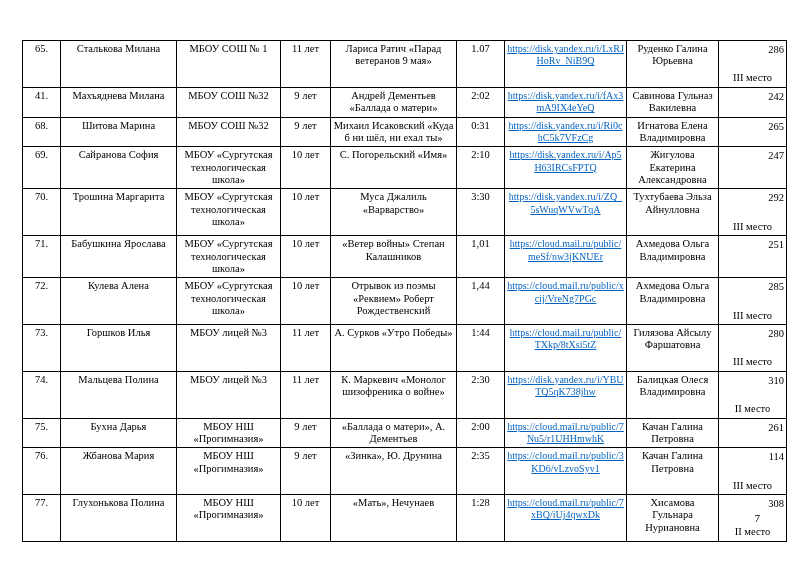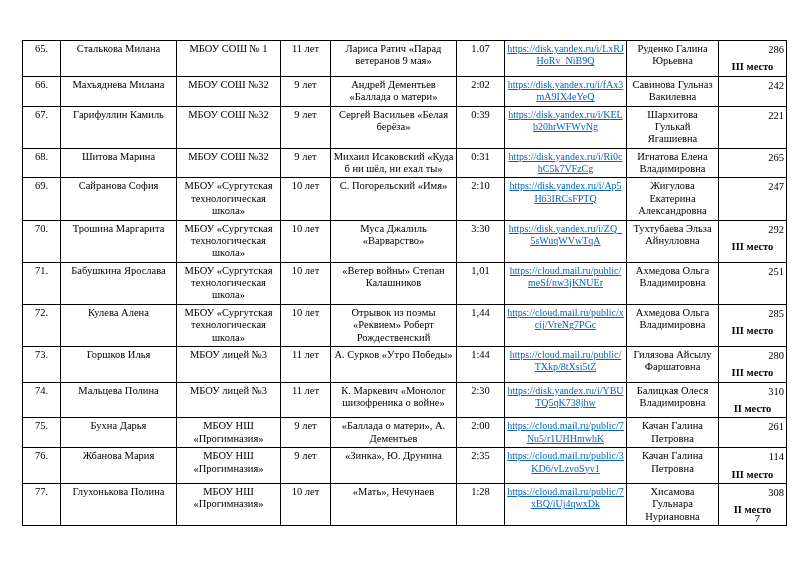--- a/index.html
+++ b/index.html
@@ -33,21 +33,21 @@
   }
   td.col-num { vertical-align: top; }
   td.col-link a {
     color: var(--link-color, #0563C1);
     text-decoration: underline;
     font-size: 10px;
     word-break: break-all;
     cursor: pointer;
   }
   td.col-score .score-val { margin-top: 1px; text-align: right; }
-  td.col-score .place-val { margin-top: 5px; font-weight: bold; }
+  td.col-score .place-val { margin-top: 16px; }
   .page-number {
     position: absolute;
     right: 40px;
     top: 512px;
     font-size: 11px;
   }
 </style>
 </head>
 <body>
 
@@ -73,43 +73,30 @@
           <td class="col-poem">Лариса Ратич «Парад ветеранов 9 мая»</td>
           <td class="col-time">1.07</td>
           <td class="col-link"><a href="#">https://disk.yandex.ru/i/LxRJHoRv_NiB9Q</a></td>
           <td class="col-teacher">Руденко Галина Юрьевна</td>
           <td class="col-score">
             <div class="score-val">286</div>
             <div class="place-val">III место</div>
           </td>
         </tr>
         <tr>
-          <td class="col-num">66.</td>
+          <td class="col-num">41.</td>
           <td class="col-name">Махъяднева Милана</td>
           <td class="col-school">МБОУ СОШ №32</td>
           <td class="col-age">9 лет</td>
           <td class="col-poem">Андрей Дементьев «Баллада о матери»</td>
           <td class="col-time">2:02</td>
           <td class="col-link"><a href="#">https://disk.yandex.ru/i/fAx3mA9IX4eYeQ</a></td>
           <td class="col-teacher">Савинова Гульназ Вакилевна</td>
           <td class="col-score">
             <div class="score-val">242</div>
-          </td>
-        </tr>
-        <tr>
-          <td class="col-num">67.</td>
-          <td class="col-name">Гарифуллин Камиль</td>
-          <td class="col-school">МБОУ СОШ №32</td>
-          <td class="col-age">9 лет</td>
-          <td class="col-poem">Сергей Васильев «Белая берёза»</td>
-          <td class="col-time">0:39</td>
-          <td class="col-link"><a href="#">https://disk.yandex.ru/i/KELb20hrWFWvNg</a></td>
-          <td class="col-teacher">Шархитова Гулькай Ягашиевна</td>
-          <td class="col-score">
-            <div class="score-val">221</div>
           </td>
         </tr>
         <tr>
           <td class="col-num">68.</td>
           <td class="col-name">Шитова Марина</td>
           <td class="col-school">МБОУ СОШ №32</td>
           <td class="col-age">9 лет</td>
           <td class="col-poem">Михаил Исаковский «Куда б ни шёл, ни ехал ты»</td>
           <td class="col-time">0:31</td>
           <td class="col-link"><a href="#">https://disk.yandex.ru/i/Ri0chC5k7VFzCg</a></td>

